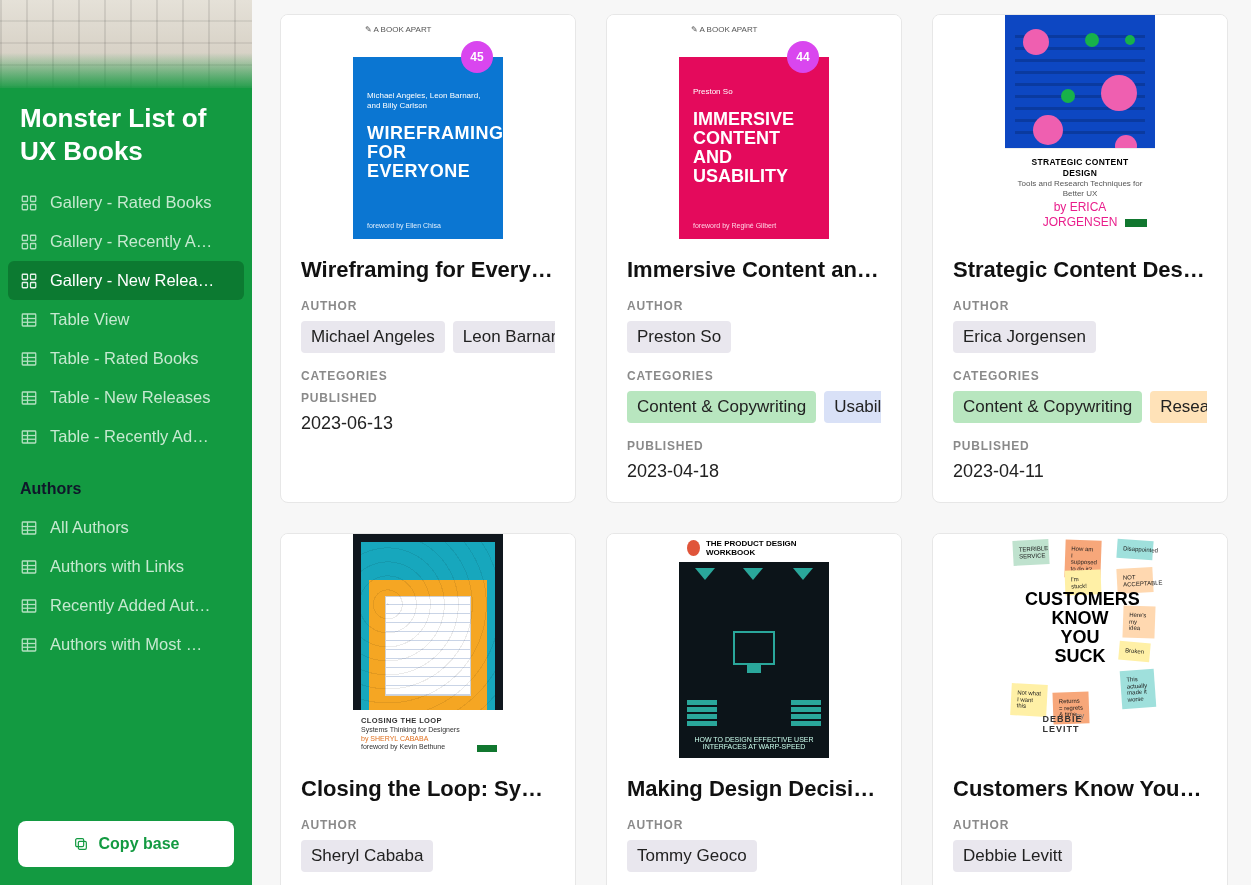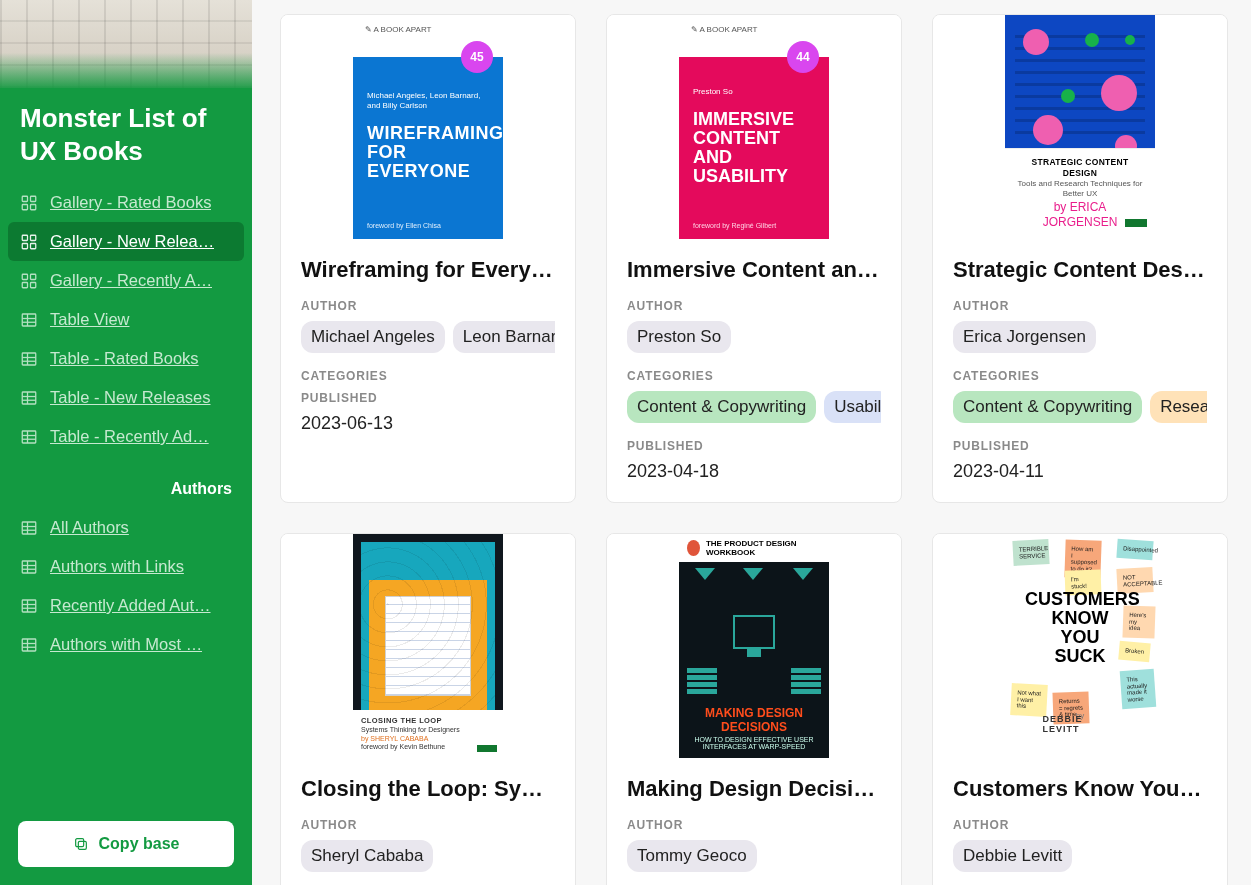--- a/index.html
+++ b/index.html
@@ -42,43 +42,42 @@
     line-height: 1.25;
   }
   .sidebar-scroll {
     flex: 1 1 auto;
     overflow: hidden;
     padding: 0 8px;
   }
   .nav-group-label {
     font-size: 16px;
     font-weight: 600;
-    color: #ffffff;
+    color: #0f172a;
     padding: 24px 12px 10px 12px;
-    text-align: right;
   }
   .nav-item {
     display: flex;
     align-items: center;
     gap: 12px;
     padding: 10px 12px;
     border-radius: 6px;
     color: #c6e9d0;
     font-size: 16.5px;
     cursor: pointer;
     white-space: nowrap;
     overflow: hidden;
     text-overflow: ellipsis;
   }
   .nav-item.active {
     background: #0c7a31;
     color: #fff;
   }
   .nav-item .icon { flex: 0 0 18px; height:18px; opacity:0.9; }
-  .nav-item .lbl { overflow:hidden; text-overflow:ellipsis;text-decoration:underline; }
+  .nav-item .lbl { overflow:hidden; text-overflow:ellipsis; }
   .icon svg { width:18px; height:18px; display:block; stroke: currentColor; fill:none; stroke-width:1.7;}
   .sidebar-footer {
     padding: 18px;
   }
   .copy-btn {
     width: 100%;
     background: #fff;
     color: #139a41;
     border: none;
     border-radius: 8px;
@@ -209,21 +208,21 @@
     font-size: 12px;
     letter-spacing: 0.8px;
     color: #8a8a8a;
     font-weight:600;
     margin-bottom: 8px;
   }
   .chips { display:flex; gap:8px; flex-wrap:nowrap; overflow:hidden; margin-bottom:16px;}
   .chip {
     display:inline-flex; align-items:center;
     padding: 6px 10px;
-    border-radius: 12px;
+    border-radius: 4px;
     font-size: 17px;
     color:#222;
     white-space:nowrap;
     background:#e9e7ee;
   }
   .chip.c-blue   { background:#d2e9ef; }
   .chip.c-green  { background:#b8e6bf; }
   .chip.c-lav    { background:#d9e1f7; }
   .chip.c-orange { background:#ffe2b8; }
   .chip.c-gray   { background:#e9e7ee; }
@@ -245,41 +244,41 @@
             <span class="icon">
               <svg viewBox="0 0 24 24">
                 <rect x="3" y="3" width="7" height="7" rx="1"></rect>
                 <rect x="14" y="3" width="7" height="7" rx="1"></rect>
                 <rect x="3" y="14" width="7" height="7" rx="1"></rect>
                 <rect x="14" y="14" width="7" height="7" rx="1"></rect>
               </svg>
             </span>
             <span class="lbl">Gallery - Rated Books</span>
           </div>
-          <div class="nav-item active">
+          <div class="nav-item">
             <span class="icon">
               <svg viewBox="0 0 24 24">
                 <rect x="3" y="3" width="7" height="7" rx="1"></rect>
                 <rect x="14" y="3" width="7" height="7" rx="1"></rect>
                 <rect x="3" y="14" width="7" height="7" rx="1"></rect>
                 <rect x="14" y="14" width="7" height="7" rx="1"></rect>
               </svg>
             </span>
-            <span class="lbl">Gallery - New Relea…</span>
-          </div>
-          <div class="nav-item">
+            <span class="lbl">Gallery - Recently A…</span>
+          </div>
+          <div class="nav-item active">
             <span class="icon">
               <svg viewBox="0 0 24 24">
                 <rect x="3" y="3" width="7" height="7" rx="1"></rect>
                 <rect x="14" y="3" width="7" height="7" rx="1"></rect>
                 <rect x="3" y="14" width="7" height="7" rx="1"></rect>
                 <rect x="14" y="14" width="7" height="7" rx="1"></rect>
               </svg>
             </span>
-            <span class="lbl">Gallery - Recently A…</span>
+            <span class="lbl">Gallery - New Relea…</span>
           </div>
           <div class="nav-item">
             <span class="icon">
               <svg viewBox="0 0 24 24">
                 <rect x="3" y="4" width="18" height="16" rx="1"></rect>
                 <line x1="3" y1="10" x2="21" y2="10"></line>
                 <line x1="3" y1="15" x2="21" y2="15"></line>
                 <line x1="10" y1="4" x2="10" y2="20"></line>
               </svg>
             </span>
@@ -507,21 +506,20 @@
                   <div></div>
                 </div>
                 <div class="monitor"></div>
                 <div class="books r">
                   <div></div>
                   <div></div>
                   <div></div>
                   <div></div>
                 </div>
               </div>
-              <div class="ttl">MAKING DESIGN DECISIONS</div>
               <div class="sub">HOW TO DESIGN EFFECTIVE USER INTERFACES AT WARP-SPEED</div>
             </div>
           </div>
           <div class="card-body">
             <div class="card-title">Making Design Decisions:…</div>
             <div class="field-label">AUTHOR</div>
             <div class="chips">
               <span class="chip c-gray">Tommy Geoco</span>
             </div>
           </div>

